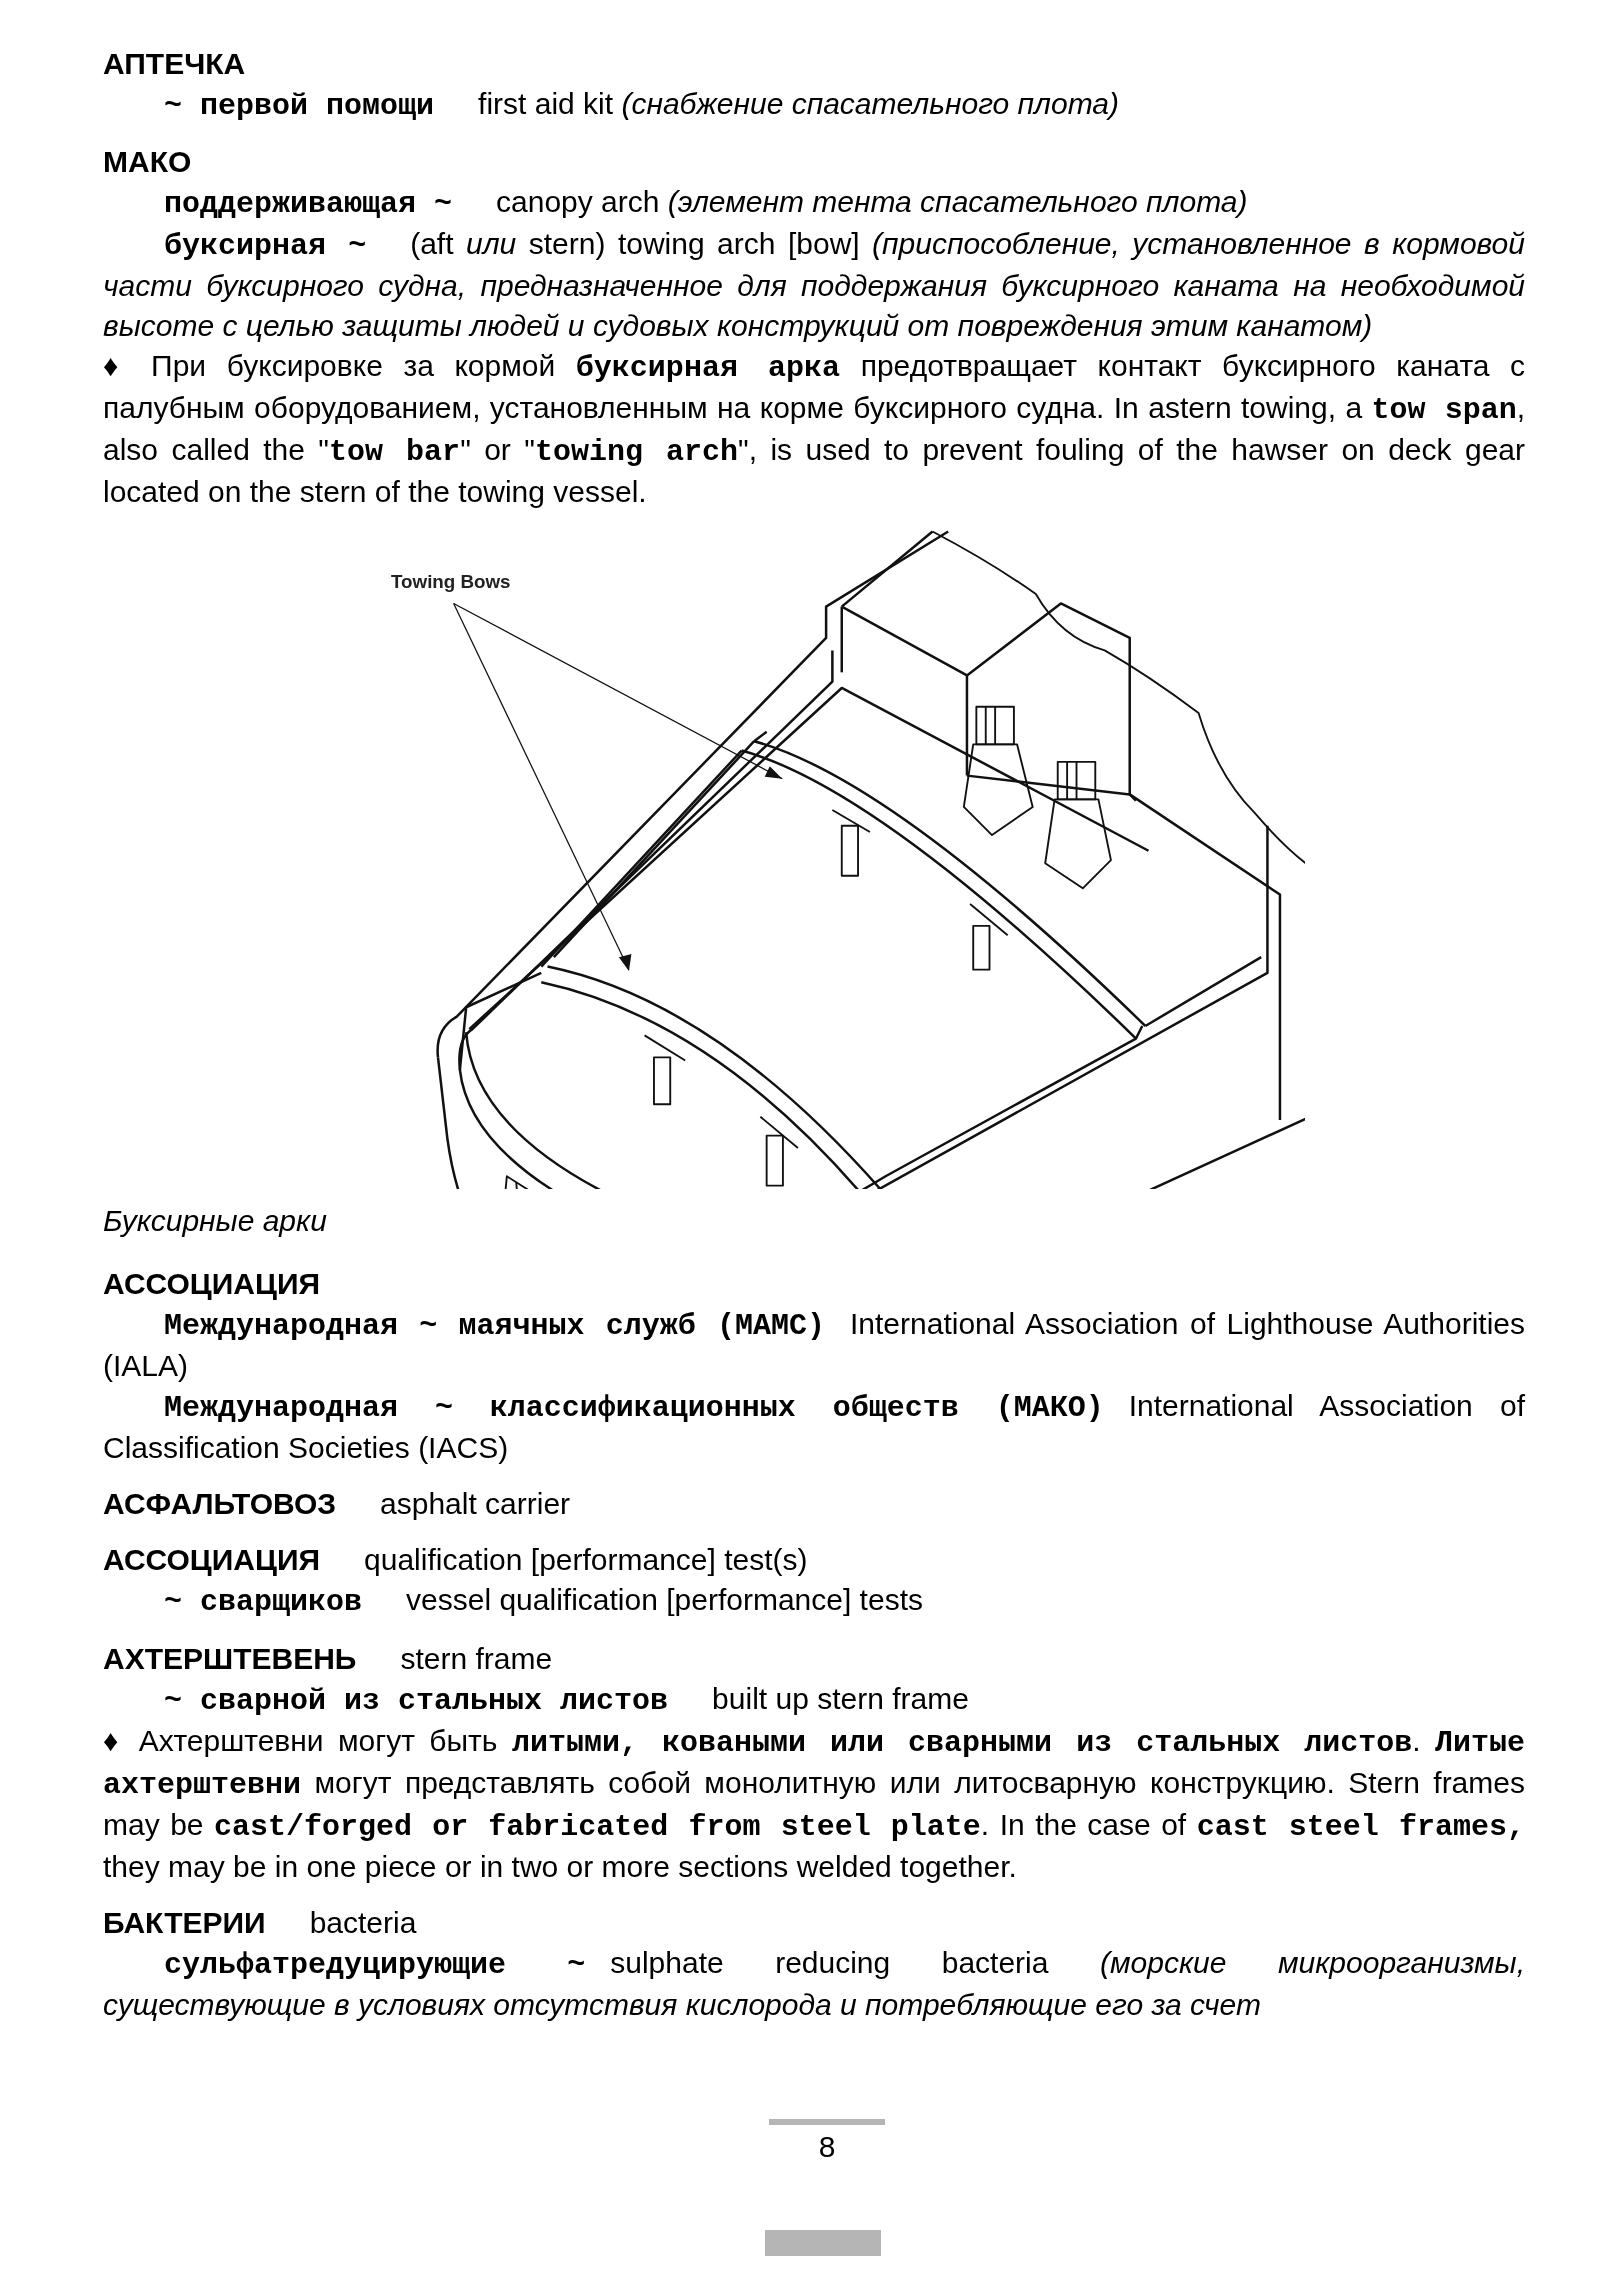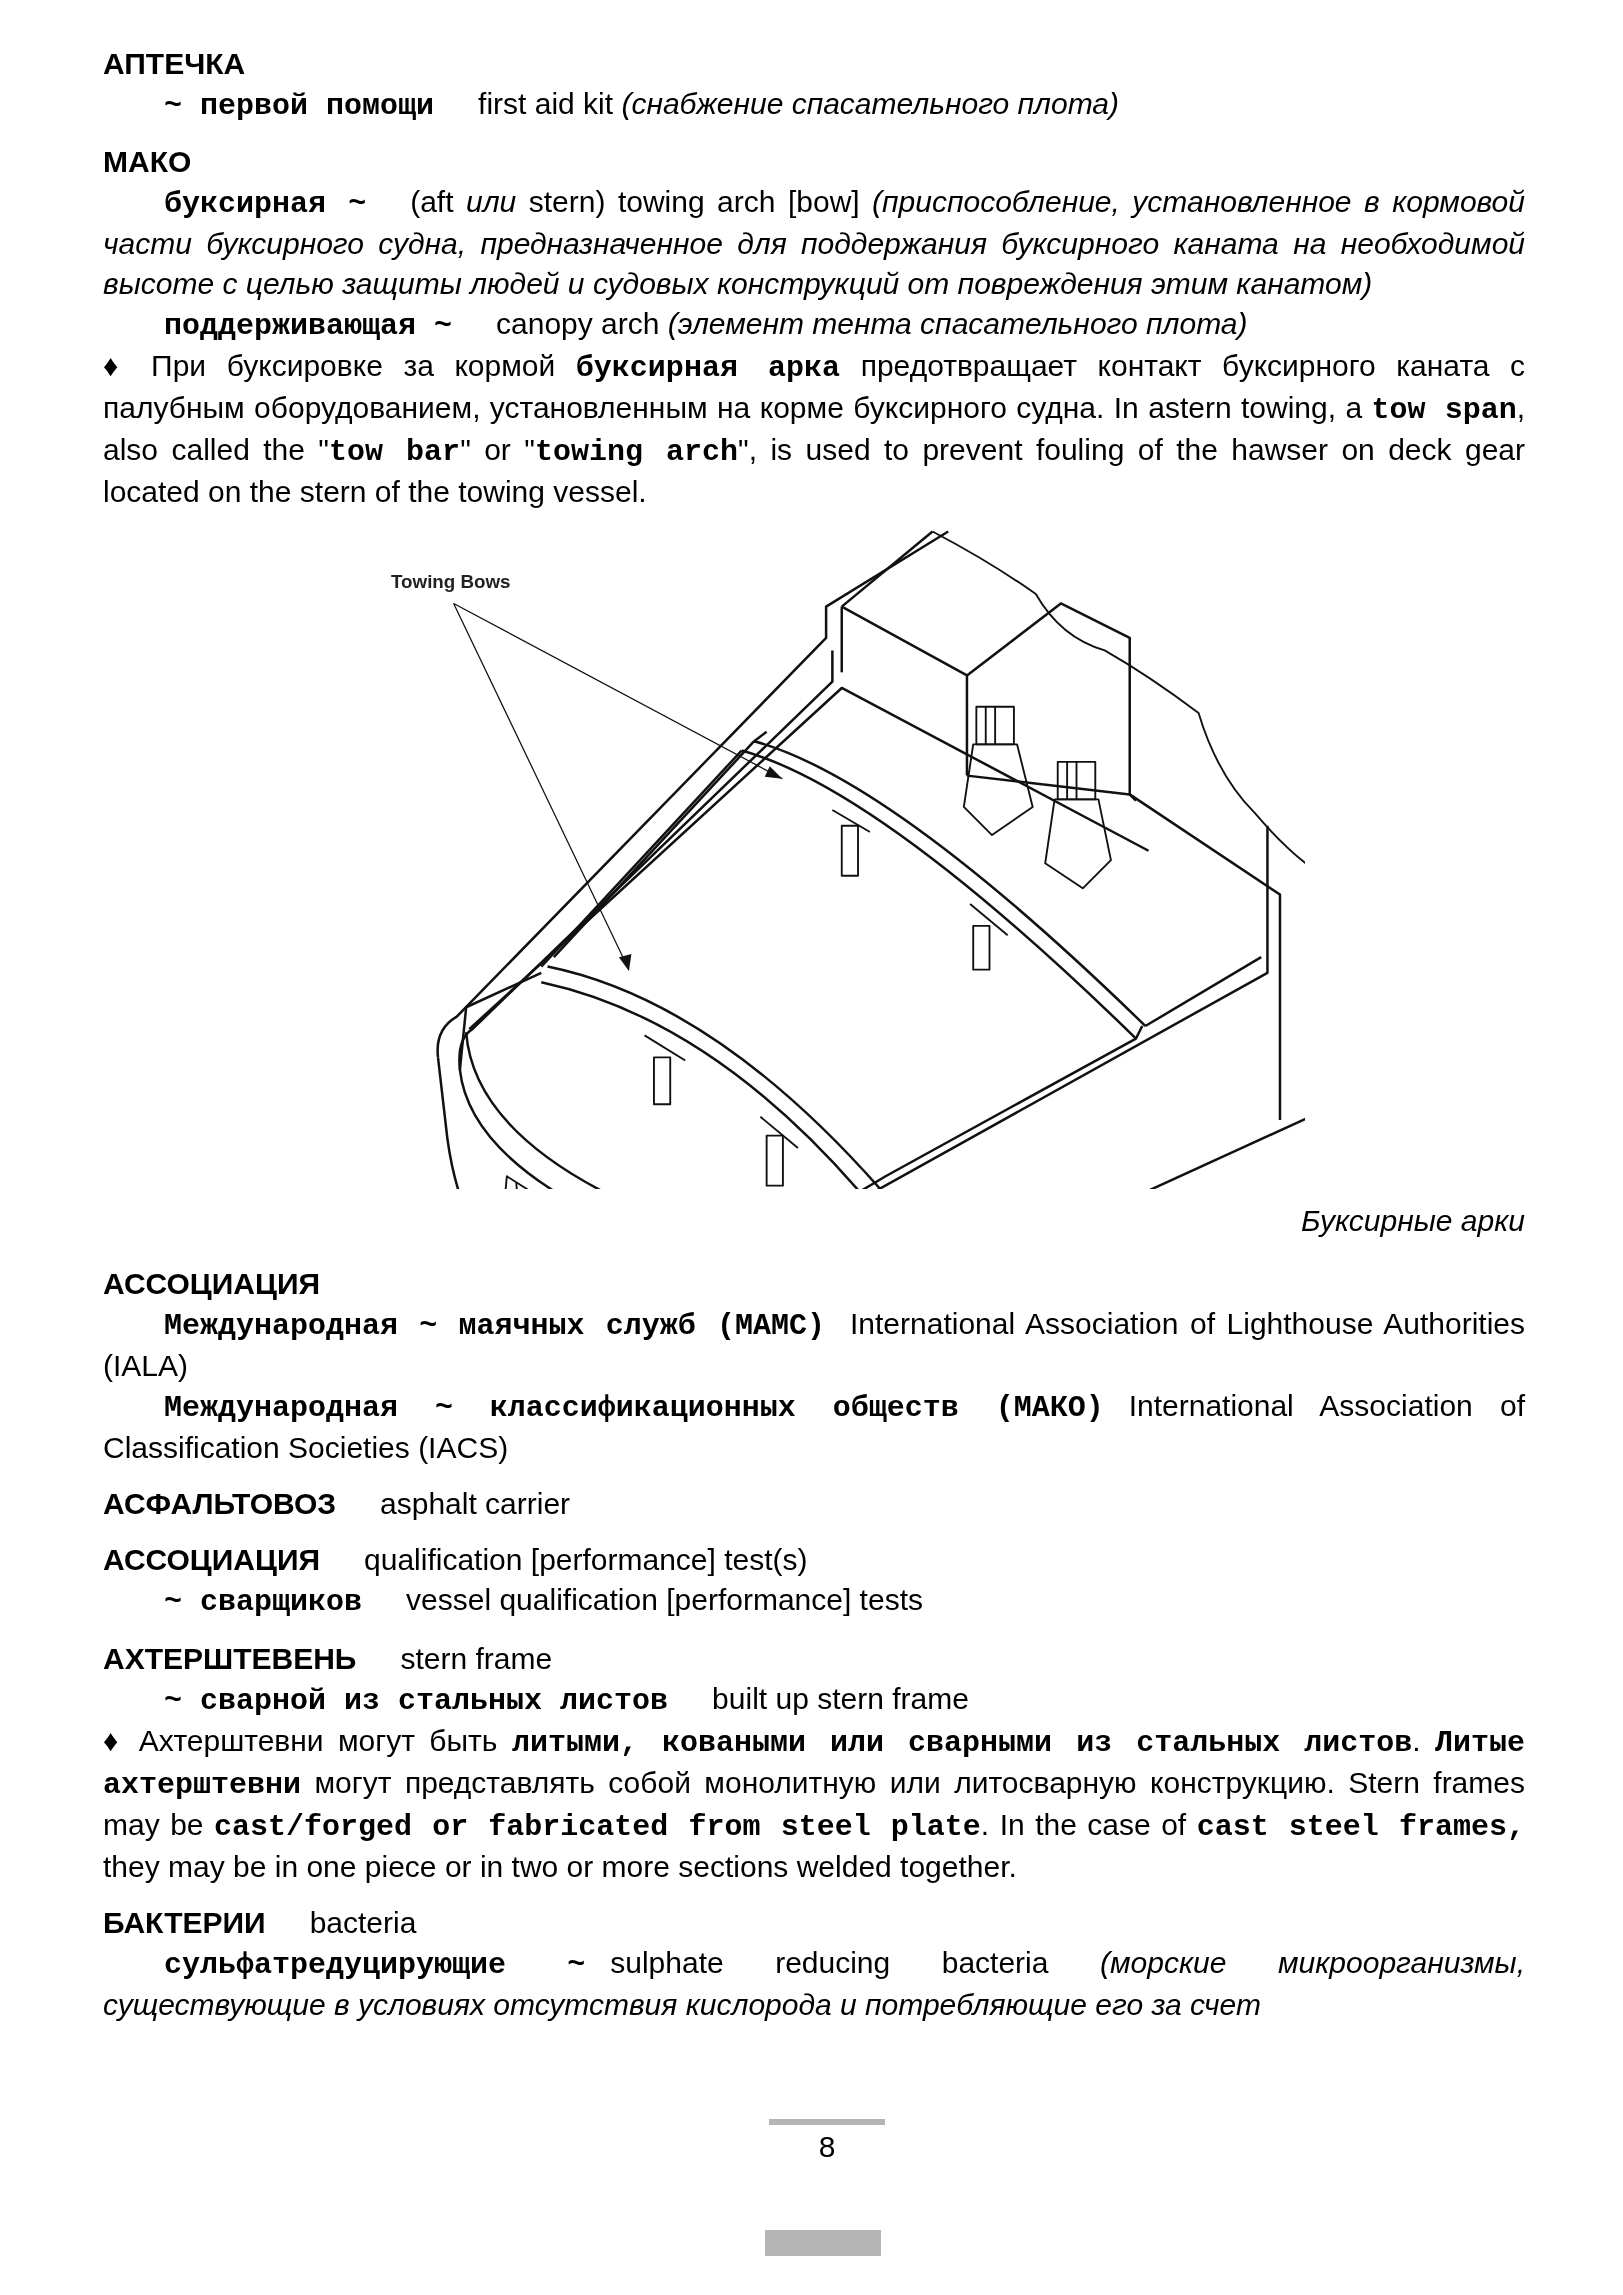--- a/index.html
+++ b/index.html
@@ -10,41 +10,41 @@
   .gap { height:16.3px; }
   .hw { font-weight:bold; }
   .sub { text-indent:61px; text-align:justify; margin:0; }
   .para { text-align:justify; margin:0; }
   .b { font-weight:bold;font-family:Liberation Mono, monospace; }
   .i { font-style:italic; }
   .sp { display:inline-block; width:44px; }
   .sp2 { display:inline-block; width:25px; }
   .figure { position:relative; width:1422px; height:739px; margin-top:12.5px; }
   .figure svg { position:absolute; left:263px; top:0; }
-  .caption { position:absolute; left:0; width:1422px; top:676px; text-align:right; font-style:italic; }
+  .caption { position:absolute; left:0; width:1422px; top:676px; text-align:left; font-style:italic; }
   .footer-bar-top { position:absolute; left:769px; top:2119px; width:116px; height:6.3px; background:#b5b5b5; }
   .page-number { position:absolute; left:769px; width:116px; top:2130px; text-align:center; font-size:30px; }
   .footer-bar-bottom { position:absolute; left:765px; top:2230px; width:116px; height:26px; background:#b5b5b5; }
 </style>
 </head>
 <body>
 
 <div class="page">
 
   <p class="entry">
     <span class="hw">АПТЕЧКА</span>
   </p>
   <p class="sub"><span class="b">~ первой помощи</span><span class="sp"></span><span>first aid kit</span> <span class="i">(снабжение спасательного плота)</span></p>
   <div class="gap"></div>
 
   <p class="entry">
     <span class="hw">МАКО</span>
   </p>
+  <p class="sub"><span class="b">поддерживающая ~</span><span class="sp"></span><span>canopy arch</span> <span class="i">(элемент тента спасательного плота)</span></p>
   <p class="sub"><span class="b">буксирная ~</span><span class="sp"></span><span>(aft</span> <span class="i">или</span> <span>stern) towing arch [bow]</span> <span class="i">(приспособление, установленное в кормовой части буксирного судна, предназначенное для поддержания буксирного каната на необходимой высоте с целью защиты людей и судовых конструкций от повреждения этим канатом)</span></p>
-  <p class="sub"><span class="b">поддерживающая ~</span><span class="sp"></span><span>canopy arch</span> <span class="i">(элемент тента спасательного плота)</span></p>
   <p class="para"><span>♦</span> <span>При буксировке за кормой</span> <span class="b">буксирная арка</span> <span>предотвращает контакт буксирного каната с палубным оборудованием, установленным на корме буксирного судна. In astern towing, a</span> <span class="b">tow span</span><span>, also called the "</span><span class="b">tow bar</span><span>" or "</span><span class="b">towing arch</span><span>", is used to prevent fouling of the hawser on deck gear located on the stern of the towing vessel.</span></p>
 
   <div class="figure">
     <svg width="939" height="664" viewBox="0 0 1500 1060" fill="none" stroke="#111" stroke-width="4" stroke-linejoin="round" style="font-size:48px">
 
       <text x="40" y="100" font-family="Liberation Sans, sans-serif" font-weight="bold" font-size="30" fill="#222" stroke="none">Towing Bows</text>
 
       <line x1="140" y1="125" x2="665" y2="405" stroke-width="2"></line>
       <polygon points="665,405 645,385 637,402" fill="#111" stroke="none"></polygon>
       <line x1="140" y1="125" x2="420" y2="710" stroke-width="2"></line>

